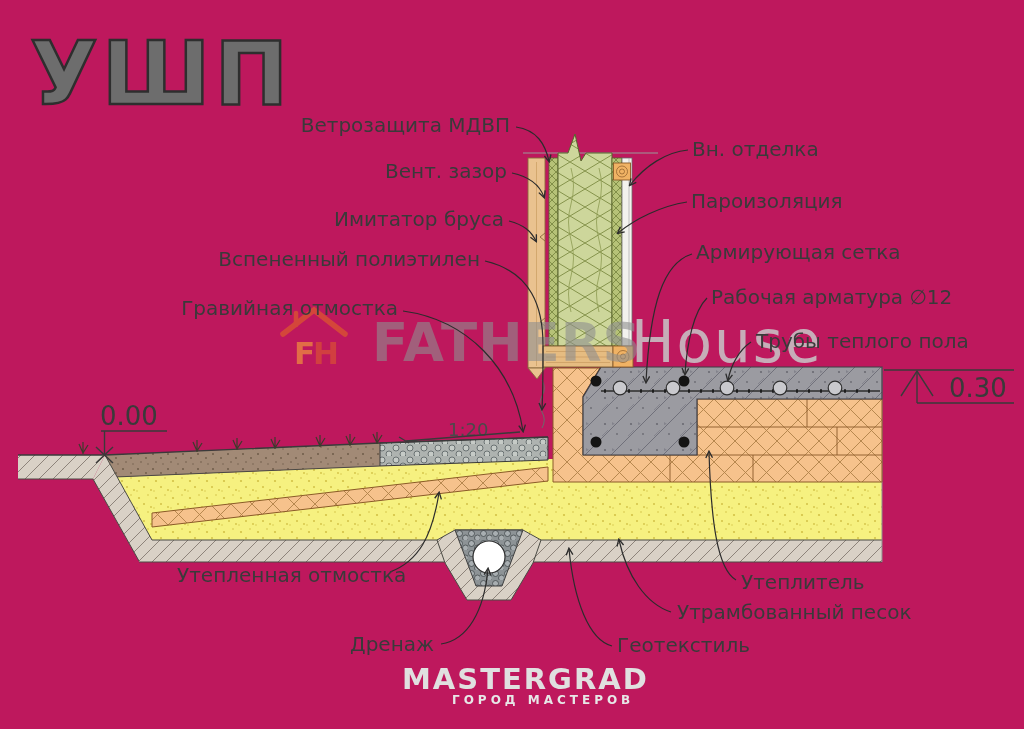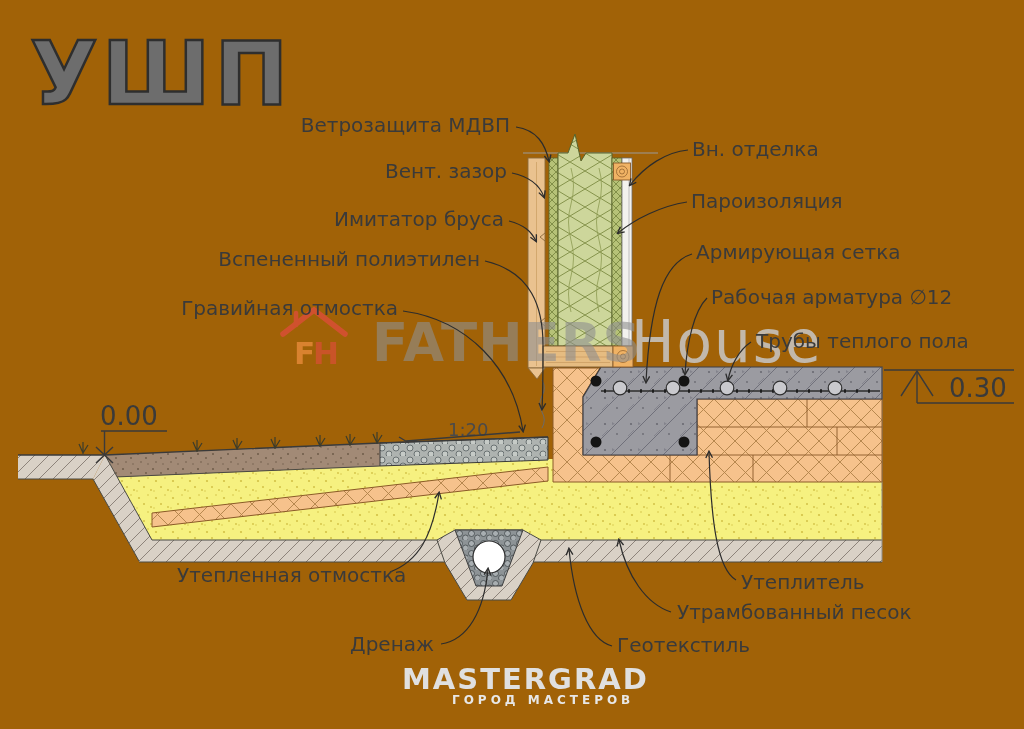--- a/index.html
+++ b/index.html
@@ -1,16 +1,16 @@
 <!DOCTYPE html>
 <html><head>
 <meta charset="utf-8">
 <style>
   html,body{margin:0;padding:0;background:#ffffff;}
-  .stage{position:relative;width:1024px;height:729px;background:#a16207;overflow:hidden;
+  .stage{position:relative;width:1024px;height:729px;background:#be185d;overflow:hidden;
          font-family:"DejaVu Sans",sans-serif;}
   svg{display:block;}
   text{font-family:"DejaVu Sans",sans-serif;}
   .lbl{font-size:20px;fill:#3a3a3a;}
   .dim{font-size:26px;fill:#3a3a3a;}
   .slp{font-size:18px;fill:#4a4a4a;}
   .ttl{font-size:88px;font-weight:bold;fill:#6d6d6d;stroke:#2e2e2e;stroke-width:2.5px;letter-spacing:4px;}
   .wm-bold{font-size:53px;font-weight:bold;fill:#8f8f8f;opacity:.6;letter-spacing:1px;}
   .wm-light{font-size:58px;fill:#c8c8c8;opacity:.85;letter-spacing:2px;}
   .wm-logo-f{font-size:31px;font-weight:bold;fill:#ef8f3f;opacity:.85;}

